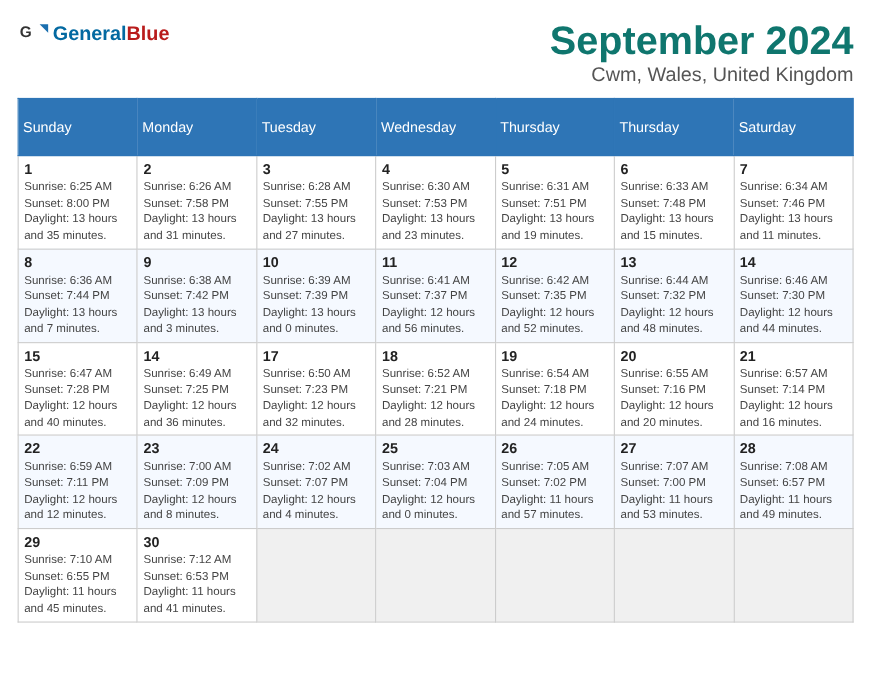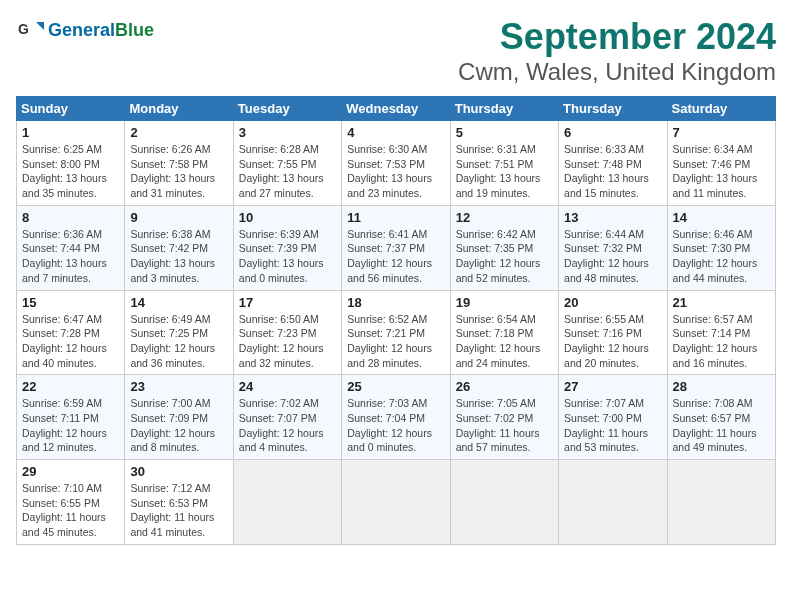--- a/index.html
+++ b/index.html
@@ -15,41 +15,41 @@
       justify-content: space-between;
       align-items: flex-start;
       margin-bottom: 10px;
     }
     .logo {
       display: flex;
       align-items: center;
       gap: 4px;
     }
     .logo-text-general { font-size: 18px; font-weight: bold; color: #0369a1; }
-    .logo-text-blue { font-size: 18px; font-weight: bold; color: #15803d; }
+    .logo-text-blue { font-size: 18px; font-weight: bold; color: #b91c1c; }
     .logo-icon {
       width: 28px;
       height: 28px;
     }
     .title-block { text-align: right; }
     .month-title { font-size: 36px; font-weight: bold; color: #0f766e; }
-    .location-title { font-size: 24px; color: #555; }
+    .location-title { font-size: 18px; color: #555; }
 
     .calendar {
       width: 100%;
       border-collapse: collapse;
       font-size: 11px;
     }
     .calendar thead tr th {
       background-color: #2e75b6;
       color: #fff;
-      padding: 4px 4px;
+      padding: 18px 4px;
       text-align: left;
       font-size: 13px;
-      font-weight: bold;
+      font-weight: normal;
       border: 1px solid #2e75b6;
       margin-left: 12px;
     }
     .calendar tbody tr td {
       border: 1px solid #ccc;
       vertical-align: top;
       padding: 4px 5px;
       width: calc(100% / 7);
       min-height: 80px;
       background: #fff;

